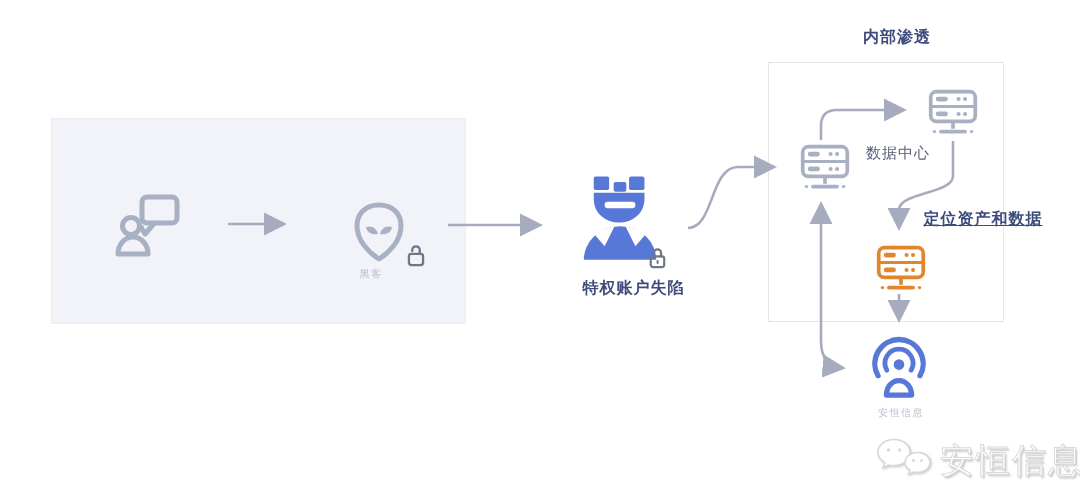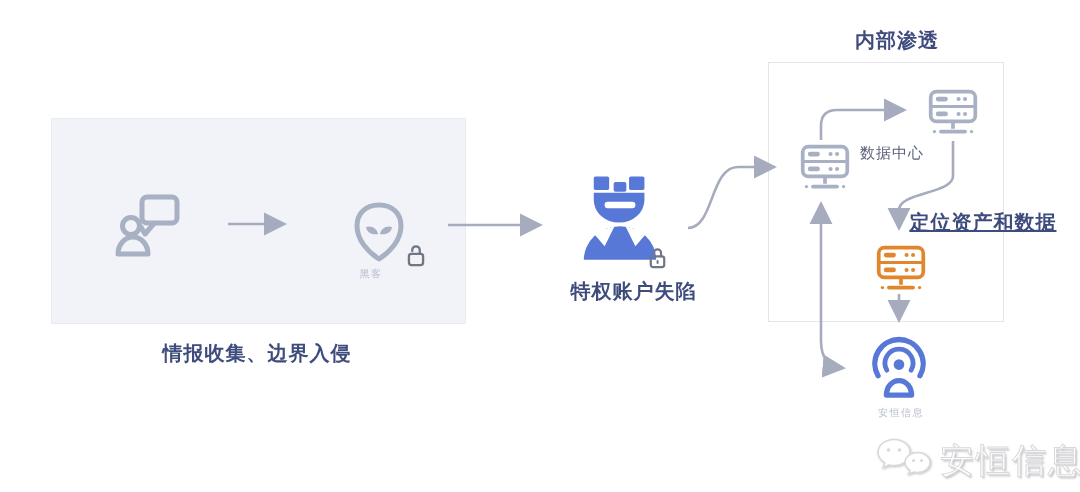--- a/index.html
+++ b/index.html
@@ -29,24 +29,24 @@
   }
   svg.connectors{left:0;top:0;z-index:3;pointer-events:none;}
   .icon{z-index:4;}
   .icon svg{display:block;width:100%;height:100%;}
   .gray{color:var(--icon-gray);}
   .blue{color:var(--accent-blue);}
   .orange{color:var(--accent-orange);}
   .lock{color:#6f7787;z-index:5;}
   .lbl{
     z-index:5;white-space:nowrap;transform:translateX(-50%);
-    font-weight:bold;font-size:20px;color:var(--label-navy);letter-spacing:1px;
+    font-weight:bold;font-size:16px;color:var(--label-navy);letter-spacing:1px;
   }
   .lbl.muted{font-weight:normal;font-size:10px;color:var(--muted-label);letter-spacing:1.5px;}
-  .lbl.dc{font-weight:normal;font-size:15px;color:var(--dc-gray);letter-spacing:1px;}
+  .lbl.dc{font-weight:normal;font-size:15px;color:var(--dc-gray);letter-spacing:1px;margin-left:6px;}
   .watermark-text{
     z-index:6;white-space:nowrap;font-size:34px;letter-spacing:2px;color:#ffffff;
     -webkit-text-stroke:1px #d9d9dd;
     text-shadow:1.5px 1.5px 2px rgba(120,120,125,0.45);
   }
   .watermark-icon{z-index:6;filter:drop-shadow(1.2px 1.2px 1px rgba(120,120,125,0.4));}
 </style>
 </head>
 <body>
 
@@ -173,21 +173,20 @@
 
   <div class="abs icon blue" style="left:870px;top:336px;width:58px;height:62px;">
     <svg viewBox="0 0 60 64">
       <path d="M8.3,41 A25,25 0 1 1 51.7,41" fill="none" stroke="currentColor" stroke-width="5.5" stroke-linecap="round"></path>
       <path d="M17.4,35.2 A14.5,14.5 0 1 1 42.6,35.2" fill="none" stroke="currentColor" stroke-width="5" stroke-linecap="round"></path>
       <circle cx="30" cy="29.5" r="5.5" fill="currentColor"></circle>
       <path d="M17,61 A13,15 0 0 1 43,61 Z" fill="#ffffff" stroke="currentColor" stroke-width="5.5" stroke-linejoin="round"></path>
     </svg>
   </div>
 
-  <div class="abs lbl" style="left:257px;top:340px;">情报收集、边界入侵</div>
   <div class="abs lbl muted" style="left:371px;top:267px;">黑客</div>
   <div class="abs lbl" style="left:613px;top:278px;padding-left:41px;">特权账户失陷</div>
   <div class="abs lbl" style="left:897px;top:27px;">内部渗透</div>
   <div class="abs lbl dc" style="left:892px;top:144px;">数据中心</div>
   <div class="abs lbl" style="left:983px;top:209px;text-decoration:underline;">定位资产和数据</div>
   <div class="abs lbl muted" style="left:901px;top:406px;">安恒信息</div>
 
   <div class="abs icon watermark-icon" style="left:874px;top:437px;width:60px;height:42px;">
     <svg viewBox="0 0 60 42" fill="#ffffff" stroke="#d9d9dd" stroke-width="1.6">
       <path d="M36,15.5 C36,23 28.6,28.5 20,28.5 c-1.6,0 -3.2,-0.2 -4.7,-0.6 L9,30.5 l2,-4.6 C7.4,23.5 4,19.8 4,15.5 C4,8 11.4,2.5 20,2.5 C28.6,2.5 36,8 36,15.5 Z"></path>

